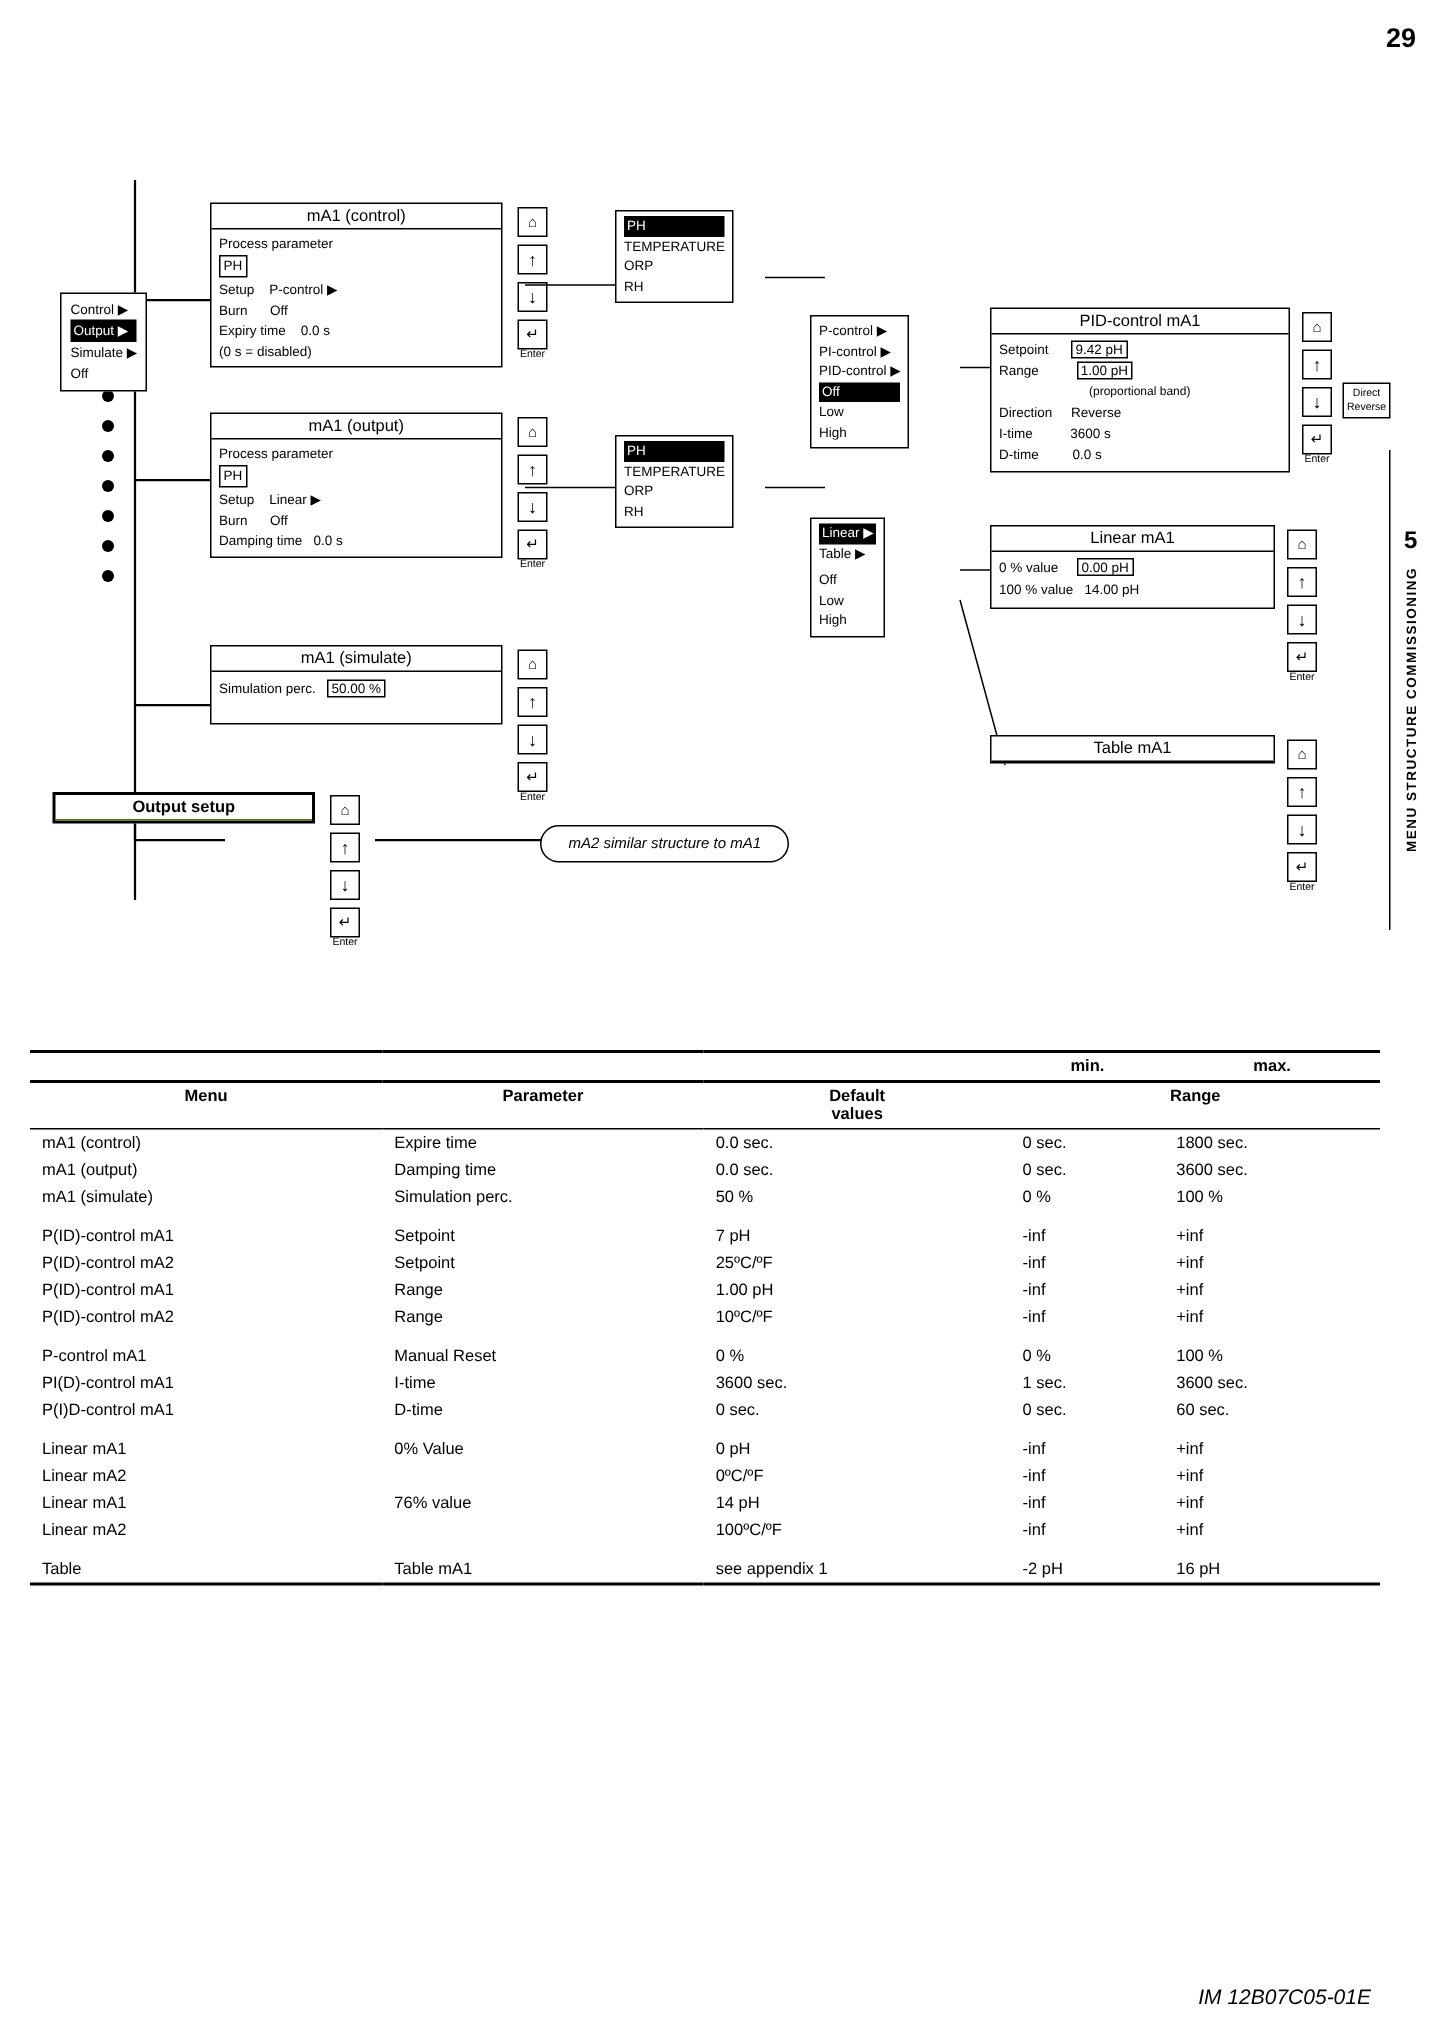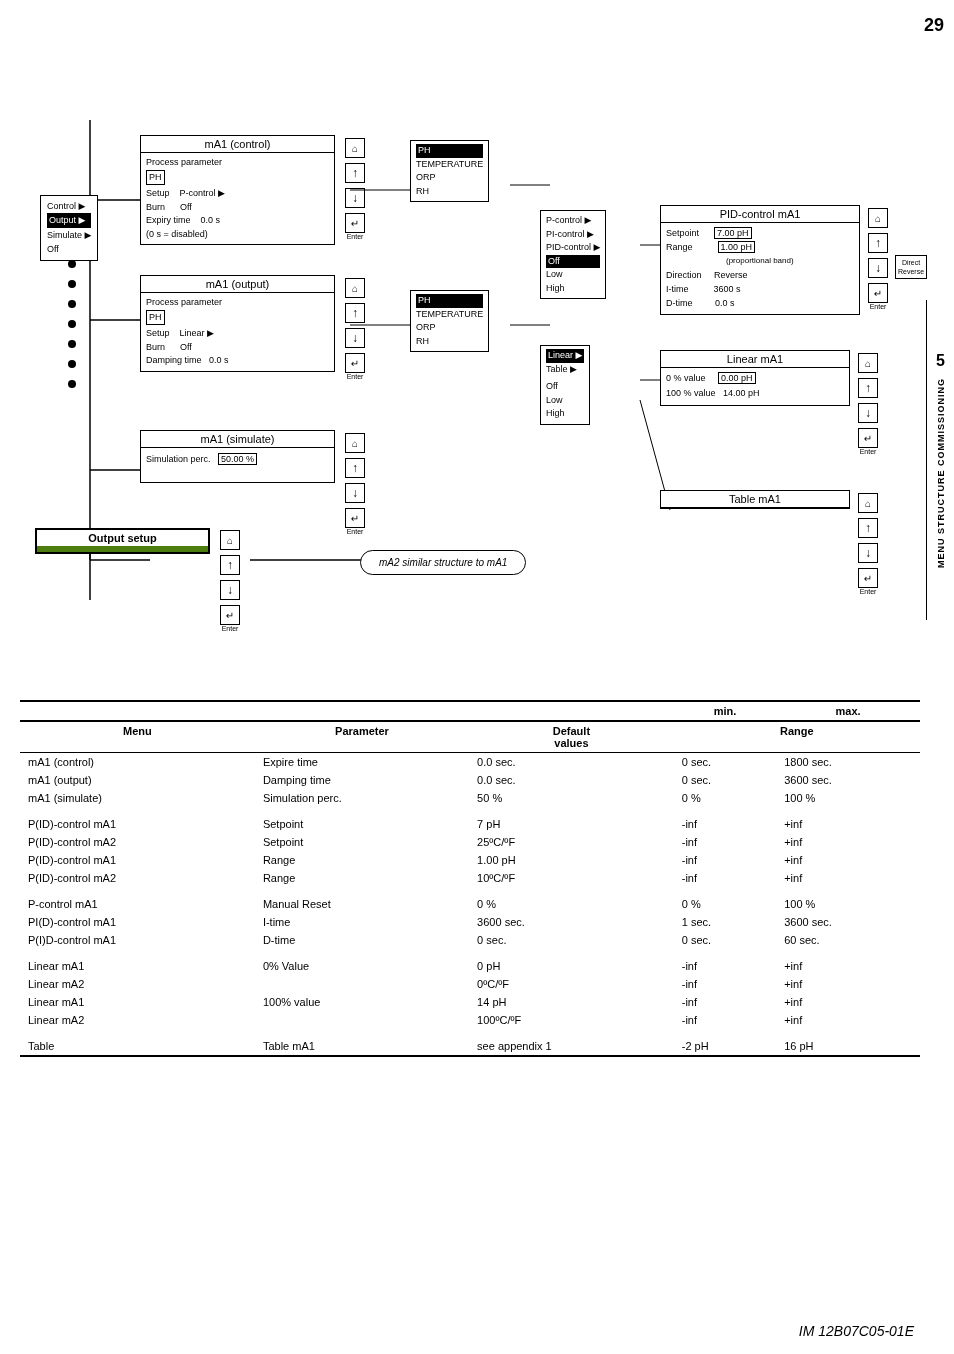--- a/index.html
+++ b/index.html
@@ -246,21 +246,21 @@
       <div>PI-control ▶</div>
       <div>PID-control ▶</div>
       <div style="background:#000;color:#fff;padding:0 2px;">Off</div>
       <div>Low</div>
       <div>High</div>
     </div>
 
     <div style="position:absolute; left:640px; top:165px; width:200px; border:1px solid #000; background:#fff;">
       <div style="text-align:center; border-bottom:1px solid #000; padding:2px 4px; font-size:11px;">PID-control mA1</div>
       <div style="padding:3px 5px; font-size:9px; line-height:1.6;">
-        <div>Setpoint &nbsp;&nbsp;&nbsp;&nbsp; <span style="border:1px solid #000;padding:0 2px;">7.00 pH</span></div>
+        <div>Setpoint &nbsp;&nbsp;&nbsp;&nbsp; <span style="border:1px solid #000;padding:0 2px;">9.42 pH</span></div>
         <div>Range &nbsp;&nbsp;&nbsp;&nbsp;&nbsp;&nbsp;&nbsp;&nbsp; <span style="border:1px solid #000;padding:0 2px;">1.00 pH</span></div>
         <div style="font-size:8px;margin-left:60px;">(proportional band)</div>
         <div>Direction &nbsp;&nbsp;&nbsp; Reverse</div>
         <div>I-time &nbsp;&nbsp;&nbsp;&nbsp;&nbsp;&nbsp;&nbsp;&nbsp; 3600 s</div>
         <div>D-time &nbsp;&nbsp;&nbsp;&nbsp;&nbsp;&nbsp;&nbsp; 0.0 s</div>
       </div>
     </div>
 
     <div style="position:absolute; left:848px; top:168px; display:flex; flex-direction:column; align-items:center; gap:5px;">
       <div style="width:20px;height:20px;border:1px solid #000;display:flex;align-items:center;justify-content:center;font-size:10px;">⌂</div>
@@ -357,21 +357,21 @@
       <div style="width:20px;height:20px;border:1px solid #000;display:flex;align-items:center;justify-content:center;font-size:10px;">⌂</div>
       <div style="width:20px;height:20px;border:1px solid #000;display:flex;align-items:center;justify-content:center;font-size:12px;">↑</div>
       <div style="width:20px;height:20px;border:1px solid #000;display:flex;align-items:center;justify-content:center;font-size:12px;">↓</div>
       <div style="display:flex;flex-direction:column;align-items:center;">
         <div style="width:20px;height:20px;border:1px solid #000;display:flex;align-items:center;justify-content:center;font-size:10px;">↵</div>
         <div style="font-size:7px;">Enter</div>
       </div>
     </div>
 
     <div style="position:absolute; left:15px; top:488px; width:175px; border:2px solid #000; background:#fff;">
-      <div style="text-align:center; border-bottom:6px solid #4d7c0f; padding:2px 4px; font-size:11px; font-weight:bold;">Output setup</div>
+      <div style="text-align:center; border-bottom:1px solid #4d7c0f; padding:2px 4px; font-size:11px; font-weight:bold;">Output setup</div>
     </div>
 
     <div style="position:absolute; left:200px; top:490px; display:flex; flex-direction:column; align-items:center; gap:5px;">
       <div style="width:20px;height:20px;border:1px solid #000;display:flex;align-items:center;justify-content:center;font-size:10px;">⌂</div>
       <div style="width:20px;height:20px;border:1px solid #000;display:flex;align-items:center;justify-content:center;font-size:12px;">↑</div>
       <div style="width:20px;height:20px;border:1px solid #000;display:flex;align-items:center;justify-content:center;font-size:12px;">↓</div>
       <div style="display:flex;flex-direction:column;align-items:center;">
         <div style="width:20px;height:20px;border:1px solid #000;display:flex;align-items:center;justify-content:center;font-size:10px;">↵</div>
         <div style="font-size:7px;">Enter</div>
       </div>
@@ -487,21 +487,21 @@
     </tr>
           <tr>
       <td>Linear mA2</td>
       <td></td>
       <td>0ºC/ºF</td>
       <td>-inf</td>
       <td>+inf</td>
     </tr>
           <tr>
       <td>Linear mA1</td>
-      <td>100% value</td>
+      <td>76% value</td>
       <td>14 pH</td>
       <td>-inf</td>
       <td>+inf</td>
     </tr>
           <tr>
       <td>Linear mA2</td>
       <td></td>
       <td>100ºC/ºF</td>
       <td>-inf</td>
       <td>+inf</td>

